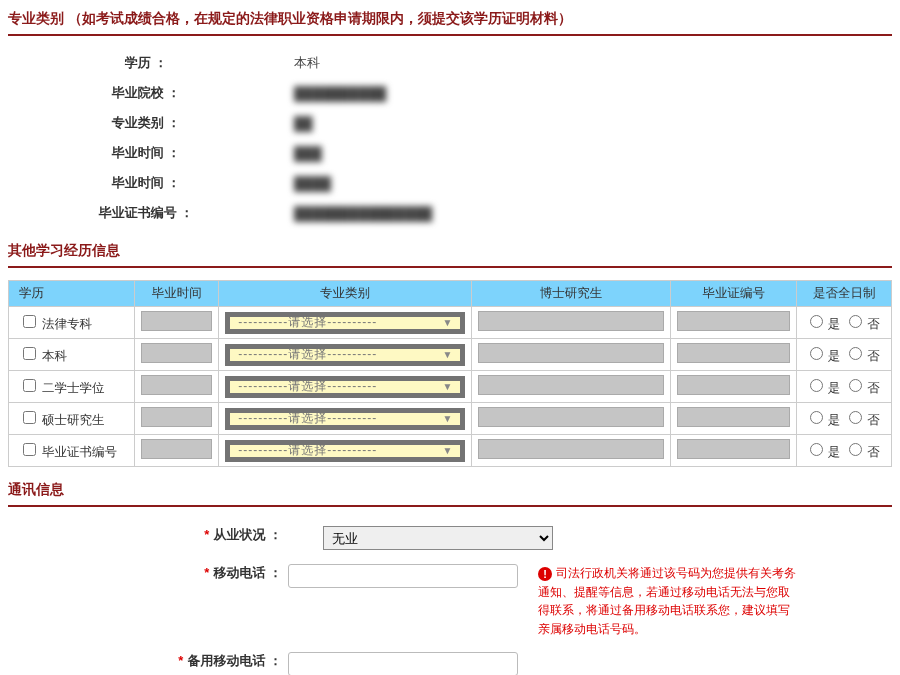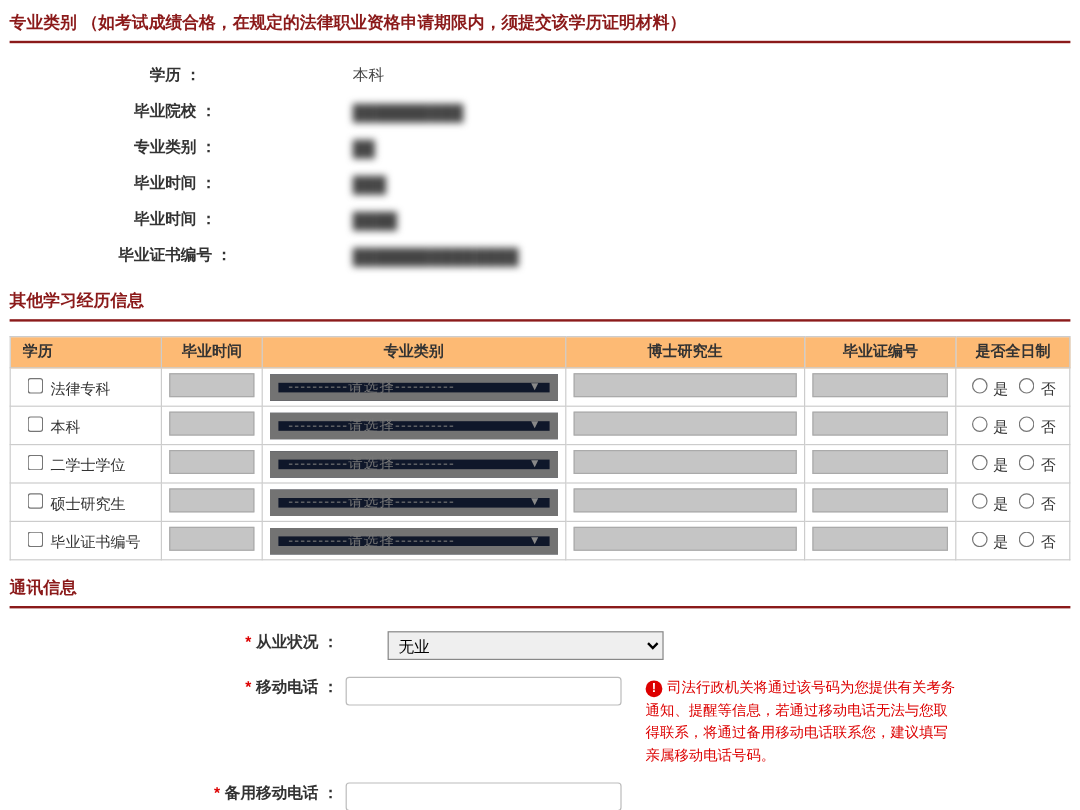--- a/index.html
+++ b/index.html
@@ -48,22 +48,22 @@
     margin: 2px 0 4px 0;
   }
   table.edu-table th,
   table.edu-table td {
     border: 1px solid #ccc;
     padding: 4px 6px;
     text-align: center;
     font-size: 12.5px;
   }
   table.edu-table th {
-    background: #fdba74;
-    font-weight: bold;
+    background: #7dd3fc;
+    font-weight: normal;
     height: 26px;
   }
   .col-degree   { width: 120px; text-align: left !important; padding-left:10px !important;}
   .col-time     { width: 80px; }
   .col-major    { width: 240px; }
   .col-school   { width: 190px; }
   .col-certno   { width: 120px; }
   .col-fulltime { width: 90px; }
 
   .disabled-input {
@@ -71,22 +71,22 @@
     height: 20px;
     background: #c5c5c5;
     border: 1px solid #aaa;
     width: 100%;
   }
   .disabled-select {
     display: flex;
     align-items: center;
     justify-content: space-between;
     height: 22px;
-    background: #0f172a;
-    border: 7px solid #737373;
+    background: #fef9c3;
+    border: 5px solid #737373;
     color: #777;
     font-size: 12px;
     padding: 0 6px 0 8px;
     letter-spacing: 1px;
   }
   .disabled-select .caret { color: #888; font-size: 10px; }
   .radio-pair label { margin: 0 4px 0 2px; font-size: 12.5px;}
   .text-input {
     border: 1px solid #bbb;
     border-radius: 3px;

